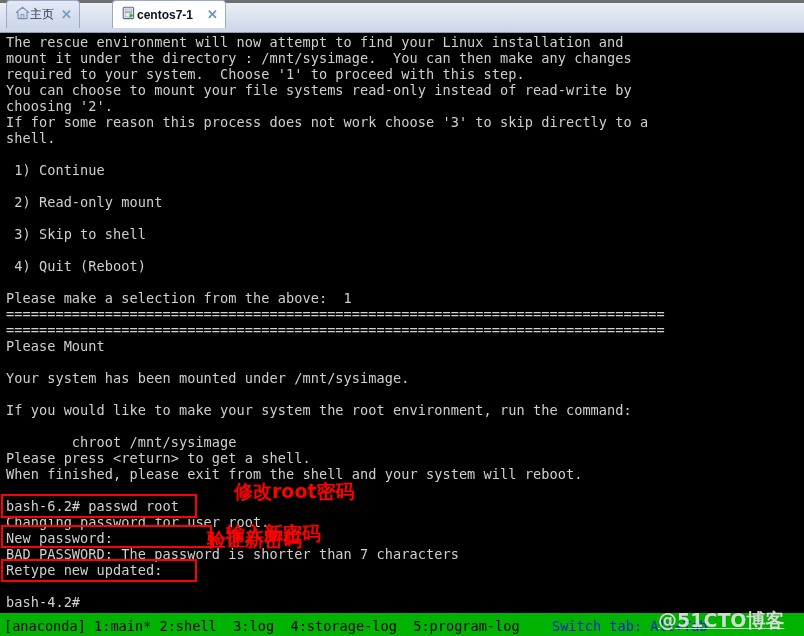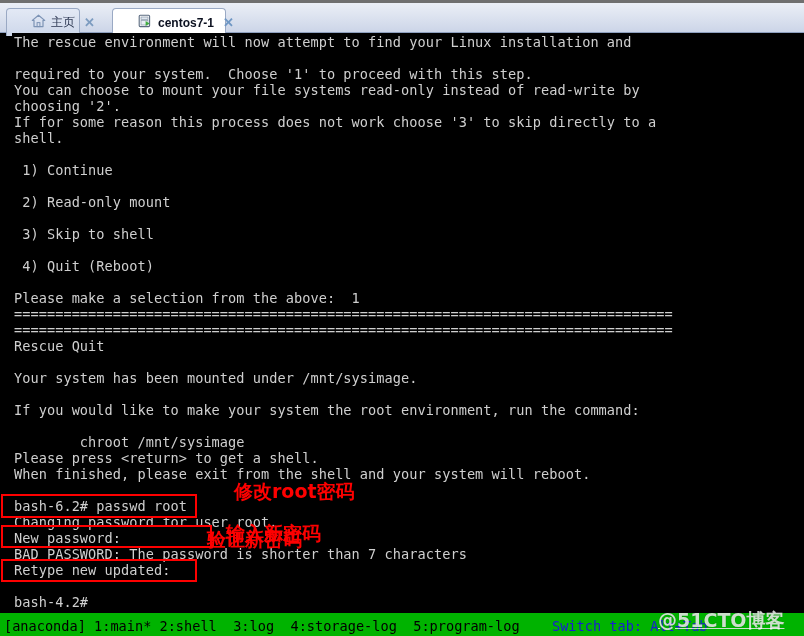--- a/index.html
+++ b/index.html
@@ -28,26 +28,25 @@
   }
   .tabbar-strip {
     position: absolute;
     left: 0; top: 0;
     width: 804px;
     height: 3px;
     background: #6f6f6f;
   }
   .tab {
     position: absolute;
-    top: 8px;
+    top: 0;
     height: 28px;
     display: flex;
     align-items: center;
-    gap: 5px;
-    padding: 0 7px 0 24px;
+    padding: 0 7px 0 8px;
     box-sizing: border-box;
     border: 1px solid #9aa9c4;
     border-bottom: none;
     border-radius: 4px 4px 0 0;
     font-family: "Liberation Sans", sans-serif;
     font-size: 12px;
     color: #15213b;
     white-space: nowrap;
   }
   .tab.inactive {
@@ -74,21 +73,21 @@
     margin-left: auto;
     padding-left: 4px;
   }
   .tab.active .tab-close { color: #6f97c4; }
 
   .ico { flex: 0 0 auto; display: block; }
 
   
   .term {
     position: absolute;
-    left: 12px; top: 33px;
+    left: 4px; top: 33px;
     width: 668px;
     height: 574px;
     background: #000000;
     overflow: hidden;
   }
   .term-line {
     position: absolute;
     left: 2px;
     font-family: "DejaVu Sans Mono", "Liberation Mono", monospace;
     font-size: 13.6px;
@@ -189,38 +188,39 @@
           <path d="M8.6 7.1 L12.6 9.6 L8.6 12.1 Z" fill="#3fae3f"></path>
         </svg>
       </span>
       <span class="tab-label">centos7-1</span>
       <span class="tab-close">✕</span>
     </div>
   </div>
 
   <div class="term">
     <div class="term-line" style="top:1px">The rescue environment will now attempt to find your Linux installation and</div>
+    <div class="term-line" style="top:17px">mount it under the directory : /mnt/sysimage.  You can then make any changes</div>
     <div class="term-line" style="top:33px">required to your system.  Choose '1' to proceed with this step.</div>
     <div class="term-line" style="top:49px">You can choose to mount your file systems read-only instead of read-write by</div>
     <div class="term-line" style="top:65px">choosing '2'.</div>
     <div class="term-line" style="top:81px">If for some reason this process does not work choose '3' to skip directly to a</div>
     <div class="term-line" style="top:97px">shell.</div>
     <div class="term-line" style="top:113px"></div>
     <div class="term-line" style="top:129px"> 1) Continue</div>
     <div class="term-line" style="top:145px"></div>
     <div class="term-line" style="top:161px"> 2) Read-only mount</div>
     <div class="term-line" style="top:177px"></div>
     <div class="term-line" style="top:193px"> 3) Skip to shell</div>
     <div class="term-line" style="top:209px"></div>
     <div class="term-line" style="top:225px"> 4) Quit (Reboot)</div>
     <div class="term-line" style="top:241px"></div>
     <div class="term-line" style="top:257px">Please make a selection from the above:  1</div>
     <div class="term-line" style="top:273px">================================================================================</div>
     <div class="term-line" style="top:289px">================================================================================</div>
-    <div class="term-line" style="top:305px">Rescue Quit</div>
+    <div class="term-line" style="top:305px">Please Mount</div>
     <div class="term-line" style="top:321px"></div>
     <div class="term-line" style="top:337px">Your system has been mounted under /mnt/sysimage.</div>
     <div class="term-line" style="top:353px"></div>
     <div class="term-line" style="top:369px">If you would like to make your system the root environment, run the command:</div>
     <div class="term-line" style="top:385px"></div>
     <div class="term-line" style="top:401px">        chroot /mnt/sysimage</div>
     <div class="term-line" style="top:417px">Please press &lt;return&gt; to get a shell.</div>
     <div class="term-line" style="top:433px">When finished, please exit from the shell and your system will reboot.</div>
     <div class="term-line" style="top:465px">bash-6.2# passwd root</div>
     <div class="term-line" style="top:481px">Changing password for user root.</div>

